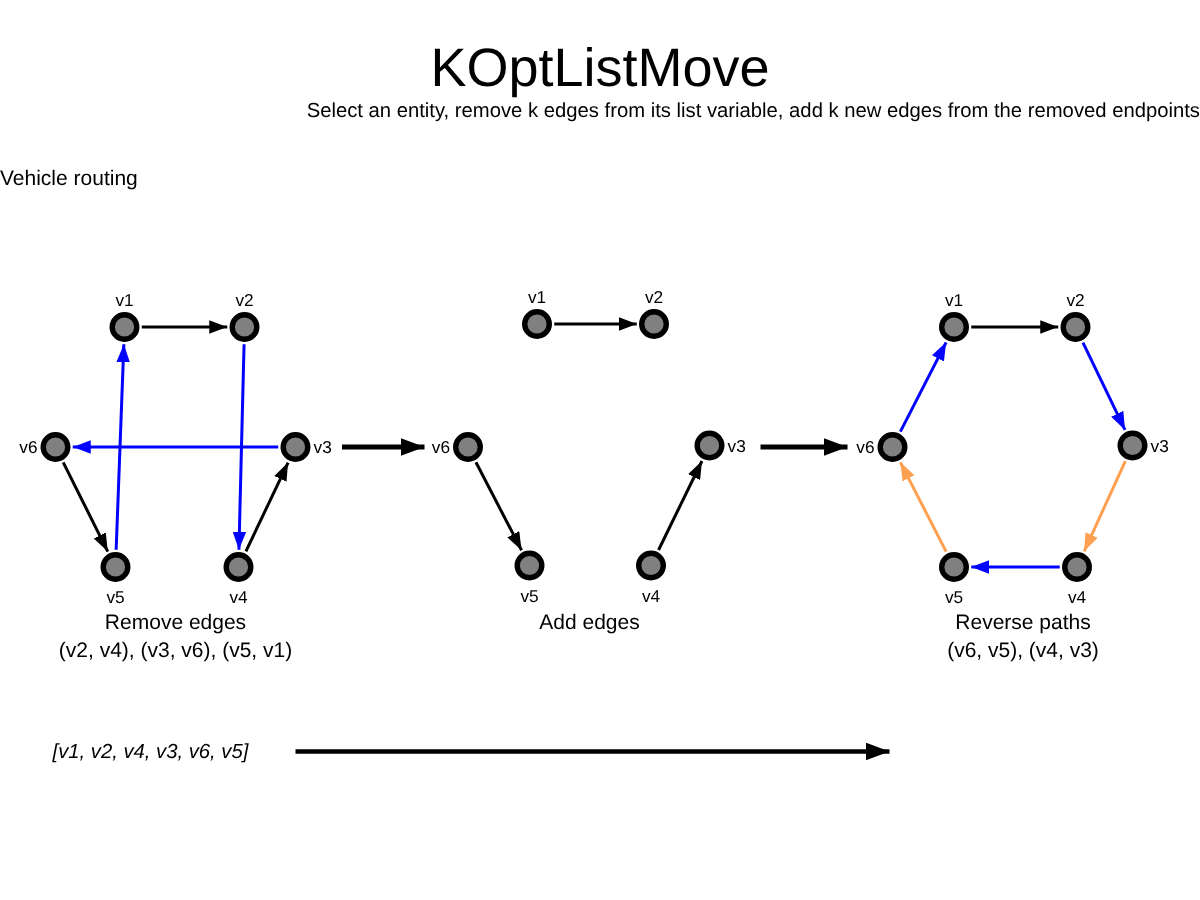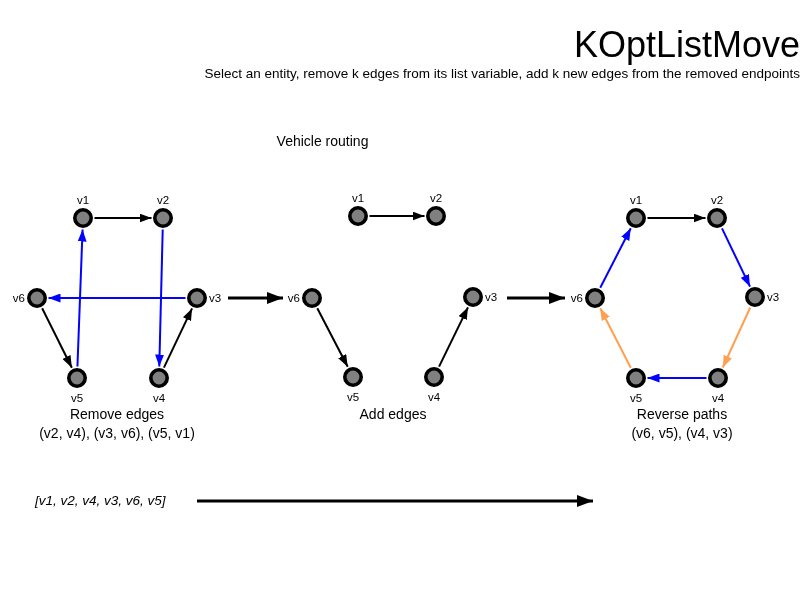--- a/index.html
+++ b/index.html
@@ -1,30 +1,30 @@
 <!DOCTYPE html>
 <html><head>
 <meta charset="utf-8">
 <style>
   html,body{margin:0;padding:0;background:#ffffff;}
   #stage{
     position:relative;width:800px;height:600px;background:#ffffff;overflow:hidden;
     font-family:"Liberation Sans", sans-serif;color:#000;
   }
   .title{
-    position:absolute;top:25px;left:0;width:800px;text-align:right;
+    position:absolute;top:25px;left:0;width:800px;text-align:center;
     font-size:36px;line-height:40px;font-weight:400;
   }
   .subtitle{
     position:absolute;top:66px;left:0;width:800px;text-align:right;
     font-size:13.5px;line-height:16px;
   }
   .context{
-    position:absolute;top:110px;left:0;width:645px;text-align:center;
-    font-size:14px;line-height:16px;margin-top:23px;
+    position:absolute;top:110px;left:0;width:645px;
+    font-size:14px;line-height:16px;
   }
   #diagram{position:absolute;top:0;left:0;}
   .caption{
     position:absolute;top:405px;width:280px;margin-left:-140px;text-align:center;
     font-size:14px;line-height:18.5px;
   }
   .seq{
     position:absolute;top:493px;font-size:13.5px;line-height:16px;white-space:pre;font-style:italic;
   }
 </style>

